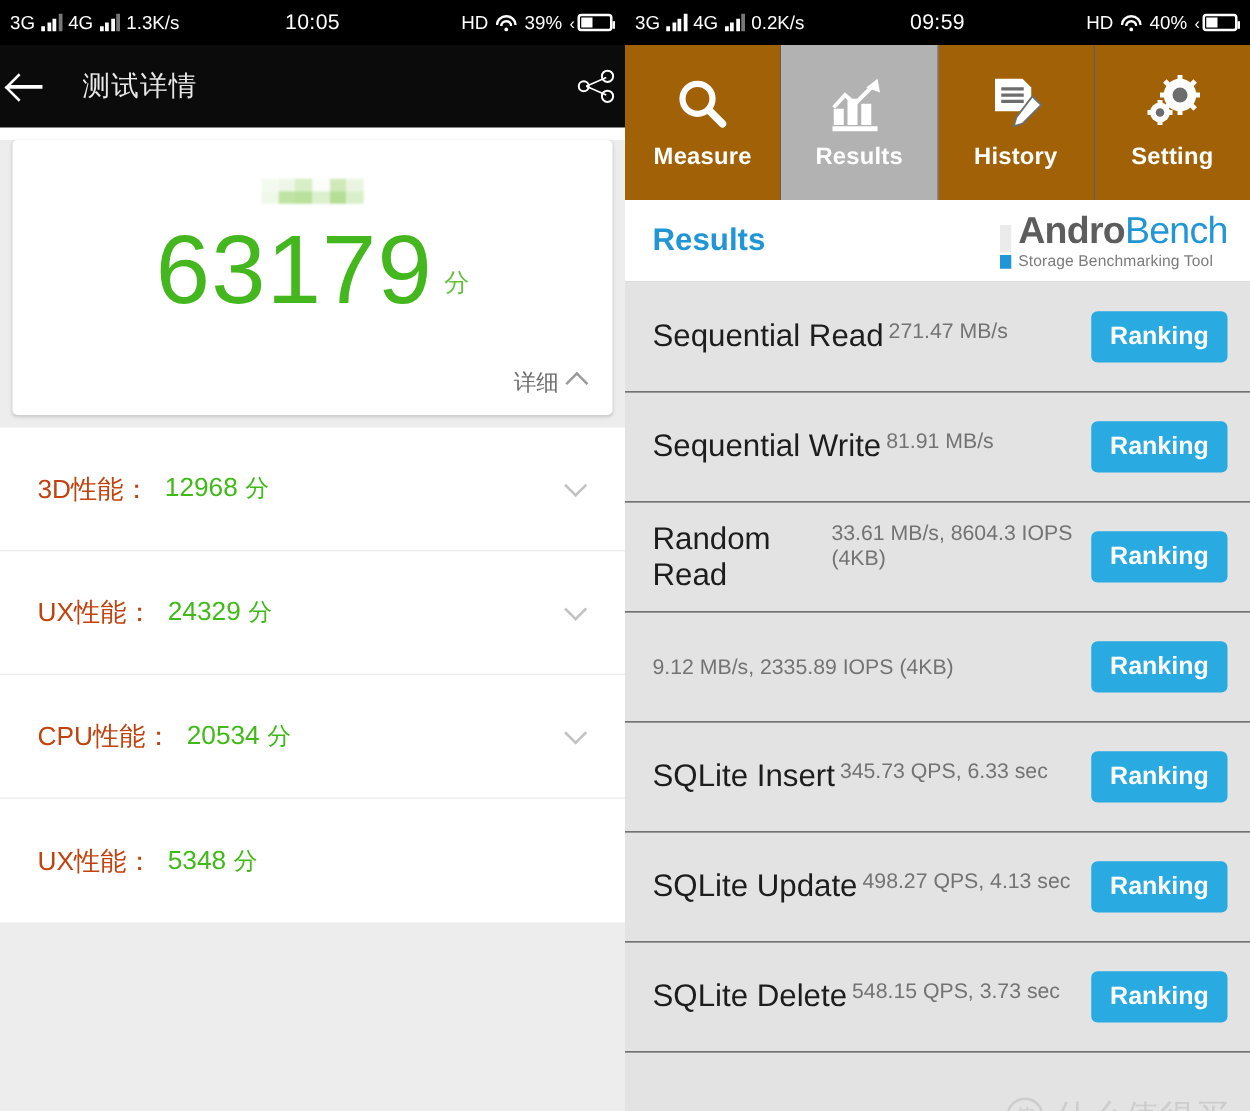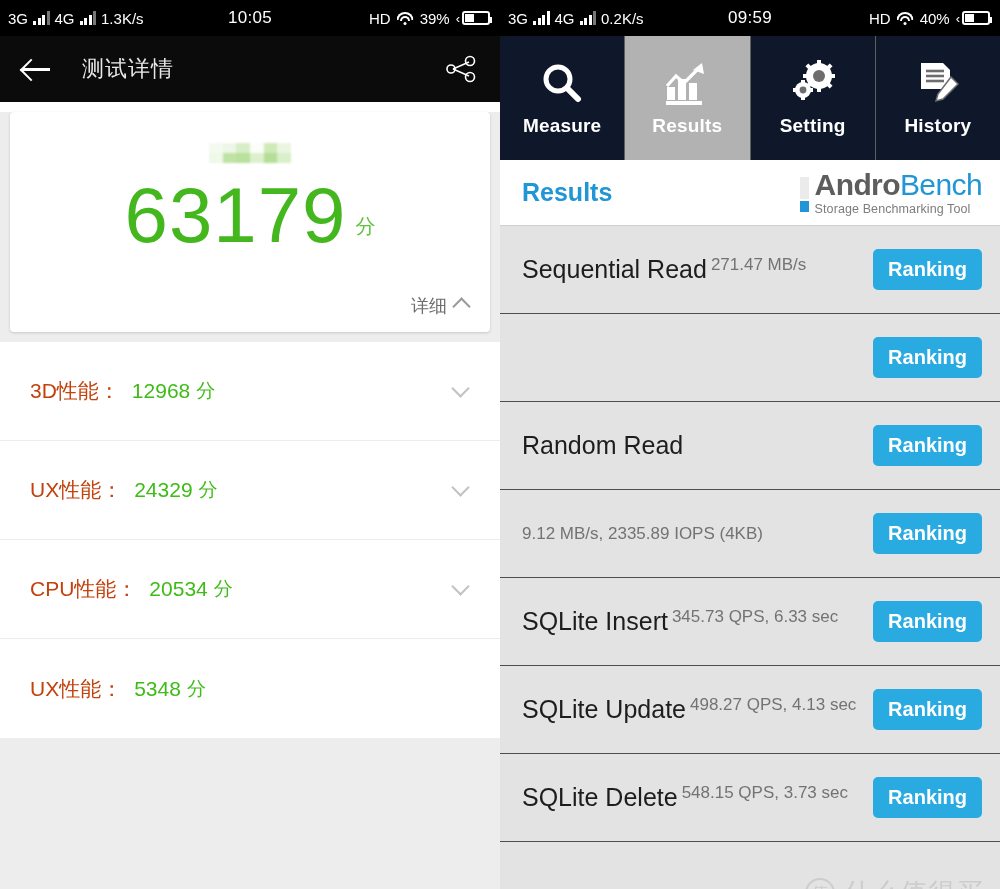--- a/index.html
+++ b/index.html
@@ -34,21 +34,21 @@
   .wifi .a2 { width: 10px; height: 5px; top: 4px; }
   .wifi .dot { width: 3px; height: 3px; background: #fff; border-radius: 50%; border: none; bottom: 0; top: auto;}
   .battery { width: 28px; height: 14px; border: 2px solid #fff; border-radius: 3px; position: relative; display:inline-block;}
   .battery:after { content: ""; position: absolute; right: -4px; top: 4px; width: 2px; height: 6px; background: #fff; }
   .battery i { position: absolute; left: 1px; top: 1px; bottom: 1px; background: #fff; }
   .batt-tick { font-size: 13px; margin-right: -4px; }
 
   
   .appbar {
     height: 66px; background: #0b0b0b; display: flex; align-items: center;
-    padding: 0 22px; color: #fff;
+    padding: 0 6px; color: #fff;
   }
   .back-arrow { width: 30px; height: 24px; position: relative; cursor: pointer; }
   .back-arrow:before {
     content: ""; position: absolute; left: 0; top: 11px; width: 28px; height: 2.5px; background: #fff;
   }
   .back-arrow:after {
     content: ""; position: absolute; left: 1px; top: 5px; width: 14px; height: 14px;
     border-left: 2.5px solid #fff; border-bottom: 2.5px solid #fff; transform: rotate(45deg);
   }
   .appbar-title { font-size: 22px; margin-left: 30px; color: #e8e8e8; letter-spacing: 1px; }
@@ -89,34 +89,34 @@
   .metric-score { font-size: 21px; color: #3fbb17; margin-left: 12px; }
   .metric-unit { font-size: 19px; color: #3fbb17; margin-left: 6px; }
   .chev-down {
     position: absolute; right: 33px; width: 13px; height: 13px;
     border-right: 2px solid #c2c2c2; border-bottom: 2px solid #c2c2c2; transform: rotate(45deg);
     margin-top: -6px;
   }
 
   
   .tabbar { display: flex; height: 124px; }
-  .tab { flex: 1; background: #0f172a; display: flex; flex-direction: column;
+  .tab { flex: 1; background: #a16207; display: flex; flex-direction: column;
          align-items: center; justify-content: center; color: #fff; gap: 6px;
          border-right: 1px solid #5f5f5f; cursor: pointer; }
   .tab:last-child { border-right: none; }
   .tab.active { background: #b2b2b2; }
   .tab-label { font-size: 19px; font-weight: bold; letter-spacing: .2px; }
   .tab-icon { height: 50px; display: flex; align-items: center; justify-content: center; }
 
   .results-header {
     height: 66px; background: #fff; display: flex; align-items: center;
     padding: 0 18px 0 22px; border-bottom: 1px solid #cfcfcf;
   }
   .results-title { font-size: 25px; color: #2196d6; font-weight: bold; }
-  .brand { margin-left: auto; display: flex; align-items: center; }
+  .brand { margin-left: auto; display: flex; align-items: flex-end; }
   .brand-bar { width: 9px; margin: 4px 6px 0 0; }
   .brand-bar i { display: block; width: 9px; }
   .brand-bar .top { height: 22px; background: #ebebeb; }
   .brand-bar .bot { height: 11px; background: #2196d6; margin-top: 2px; }
   .brand-text { line-height: 1; }
   .brand-name { font-size: 30px; letter-spacing: -.6px; }
   .brand-name .a { color: #5d5d5d; font-weight: bold; }
   .brand-name .b { color: #2196d6; }
   .brand-tag { font-size: 12.5px; color: #7c7c7c; margin-top: 3px; letter-spacing: .1px; }
 
@@ -305,20 +305,35 @@
           <svg width="50" height="50" viewBox="0 0 50 50">
             <rect x="5" y="28" width="8" height="13" fill="#fff"></rect>
             <rect x="16" y="20" width="8" height="21" fill="#fff"></rect>
             <rect x="27" y="24" width="8" height="17" fill="#fff"></rect>
             <rect x="4" y="42" width="36" height="4" fill="#fff"></rect>
             <polyline points="5,27 14,17 22,24 38,8" fill="none" stroke="#fff" stroke-width="3.2"></polyline>
             <polygon points="40,4 42,15 31,11" fill="#fff"></polygon>
           </svg>
         </div>
         <div class="tab-label">Results</div>
+      </div>
+
+      <div class="tab">
+        <div class="tab-icon">
+          <svg width="50" height="50" viewBox="0 0 50 50">
+            <path d="M8 4 h22 l7 7 v19 h-29 z" fill="#fff"></path>
+            <g stroke="#6d6d6d" stroke-width="2.6">
+              <line x1="13" y1="12" x2="31" y2="12"></line>
+              <line x1="13" y1="17" x2="31" y2="17"></line>
+              <line x1="13" y1="22" x2="31" y2="22"></line>
+            </g>
+            <polygon points="38,18 45,25 30,40 23,42 25,35" fill="#fff" stroke="#6d6d6d" stroke-width="1.5"></polygon>
+          </svg>
+        </div>
+        <div class="tab-label">History</div>
       </div>
 
       <div class="tab">
         <div class="tab-icon">
           <svg width="50" height="50" viewBox="0 0 50 50">
             <g fill="#fff">
               <circle cx="31" cy="17" r="13"></circle>
               <rect x="29" y="1" width="4" height="6"></rect>
                 <rect x="29" y="27" width="4" height="6"></rect>
               <rect x="15" y="15" width="6" height="4"></rect>
@@ -334,35 +349,20 @@
               <rect x="13" y="21" width="4" height="5"></rect>
                 <rect x="13" y="36" width="4" height="5"></rect>
               <rect x="5" y="29" width="5" height="4"></rect>
                 <rect x="20" y="29" width="5" height="4"></rect>
             </g>
             <circle cx="15" cy="31" r="3.4" fill="#6d6d6d"></circle>
           </svg>
         </div>
         <div class="tab-label">Setting</div>
       </div>
-
-      <div class="tab">
-        <div class="tab-icon">
-          <svg width="50" height="50" viewBox="0 0 50 50">
-            <path d="M8 4 h22 l7 7 v19 h-29 z" fill="#fff"></path>
-            <g stroke="#6d6d6d" stroke-width="2.6">
-              <line x1="13" y1="12" x2="31" y2="12"></line>
-              <line x1="13" y1="17" x2="31" y2="17"></line>
-              <line x1="13" y1="22" x2="31" y2="22"></line>
-            </g>
-            <polygon points="38,18 45,25 30,40 23,42 25,35" fill="#fff" stroke="#6d6d6d" stroke-width="1.5"></polygon>
-          </svg>
-        </div>
-        <div class="tab-label">History</div>
-      </div>
     </div>
 
     <div class="results-header">
       <div class="results-title">Results</div>
       <div class="brand">
         <div class="brand-bar">
             <i class="top"></i>
             <i class="bot"></i>
           </div>
         <div class="brand-text">
@@ -378,26 +378,31 @@
 
       <div class="bench-row">
         <div class="bench-texts">
           <div class="bench-title">Sequential Read</div>
           <div class="bench-sub">271.47 MB/s</div>
         </div>
         <button class="ranking-btn">Ranking</button>
       </div>
 
       <div class="bench-row">
+        <div class="bench-texts">
+          <div class="bench-title">Sequential Write</div>
+          <div class="bench-sub">81.91 MB/s</div>
+        </div>
         <button class="ranking-btn">Ranking</button>
       </div>
 
       <div class="bench-row">
         <div class="bench-texts">
           <div class="bench-title">Random Read</div>
+          <div class="bench-sub">33.61 MB/s, 8604.3 IOPS (4KB)</div>
         </div>
         <button class="ranking-btn">Ranking</button>
       </div>
 
       <div class="bench-row">
         <div class="bench-texts">
           <div class="bench-sub">9.12 MB/s, 2335.89 IOPS (4KB)</div>
         </div>
         <button class="ranking-btn">Ranking</button>
       </div>

